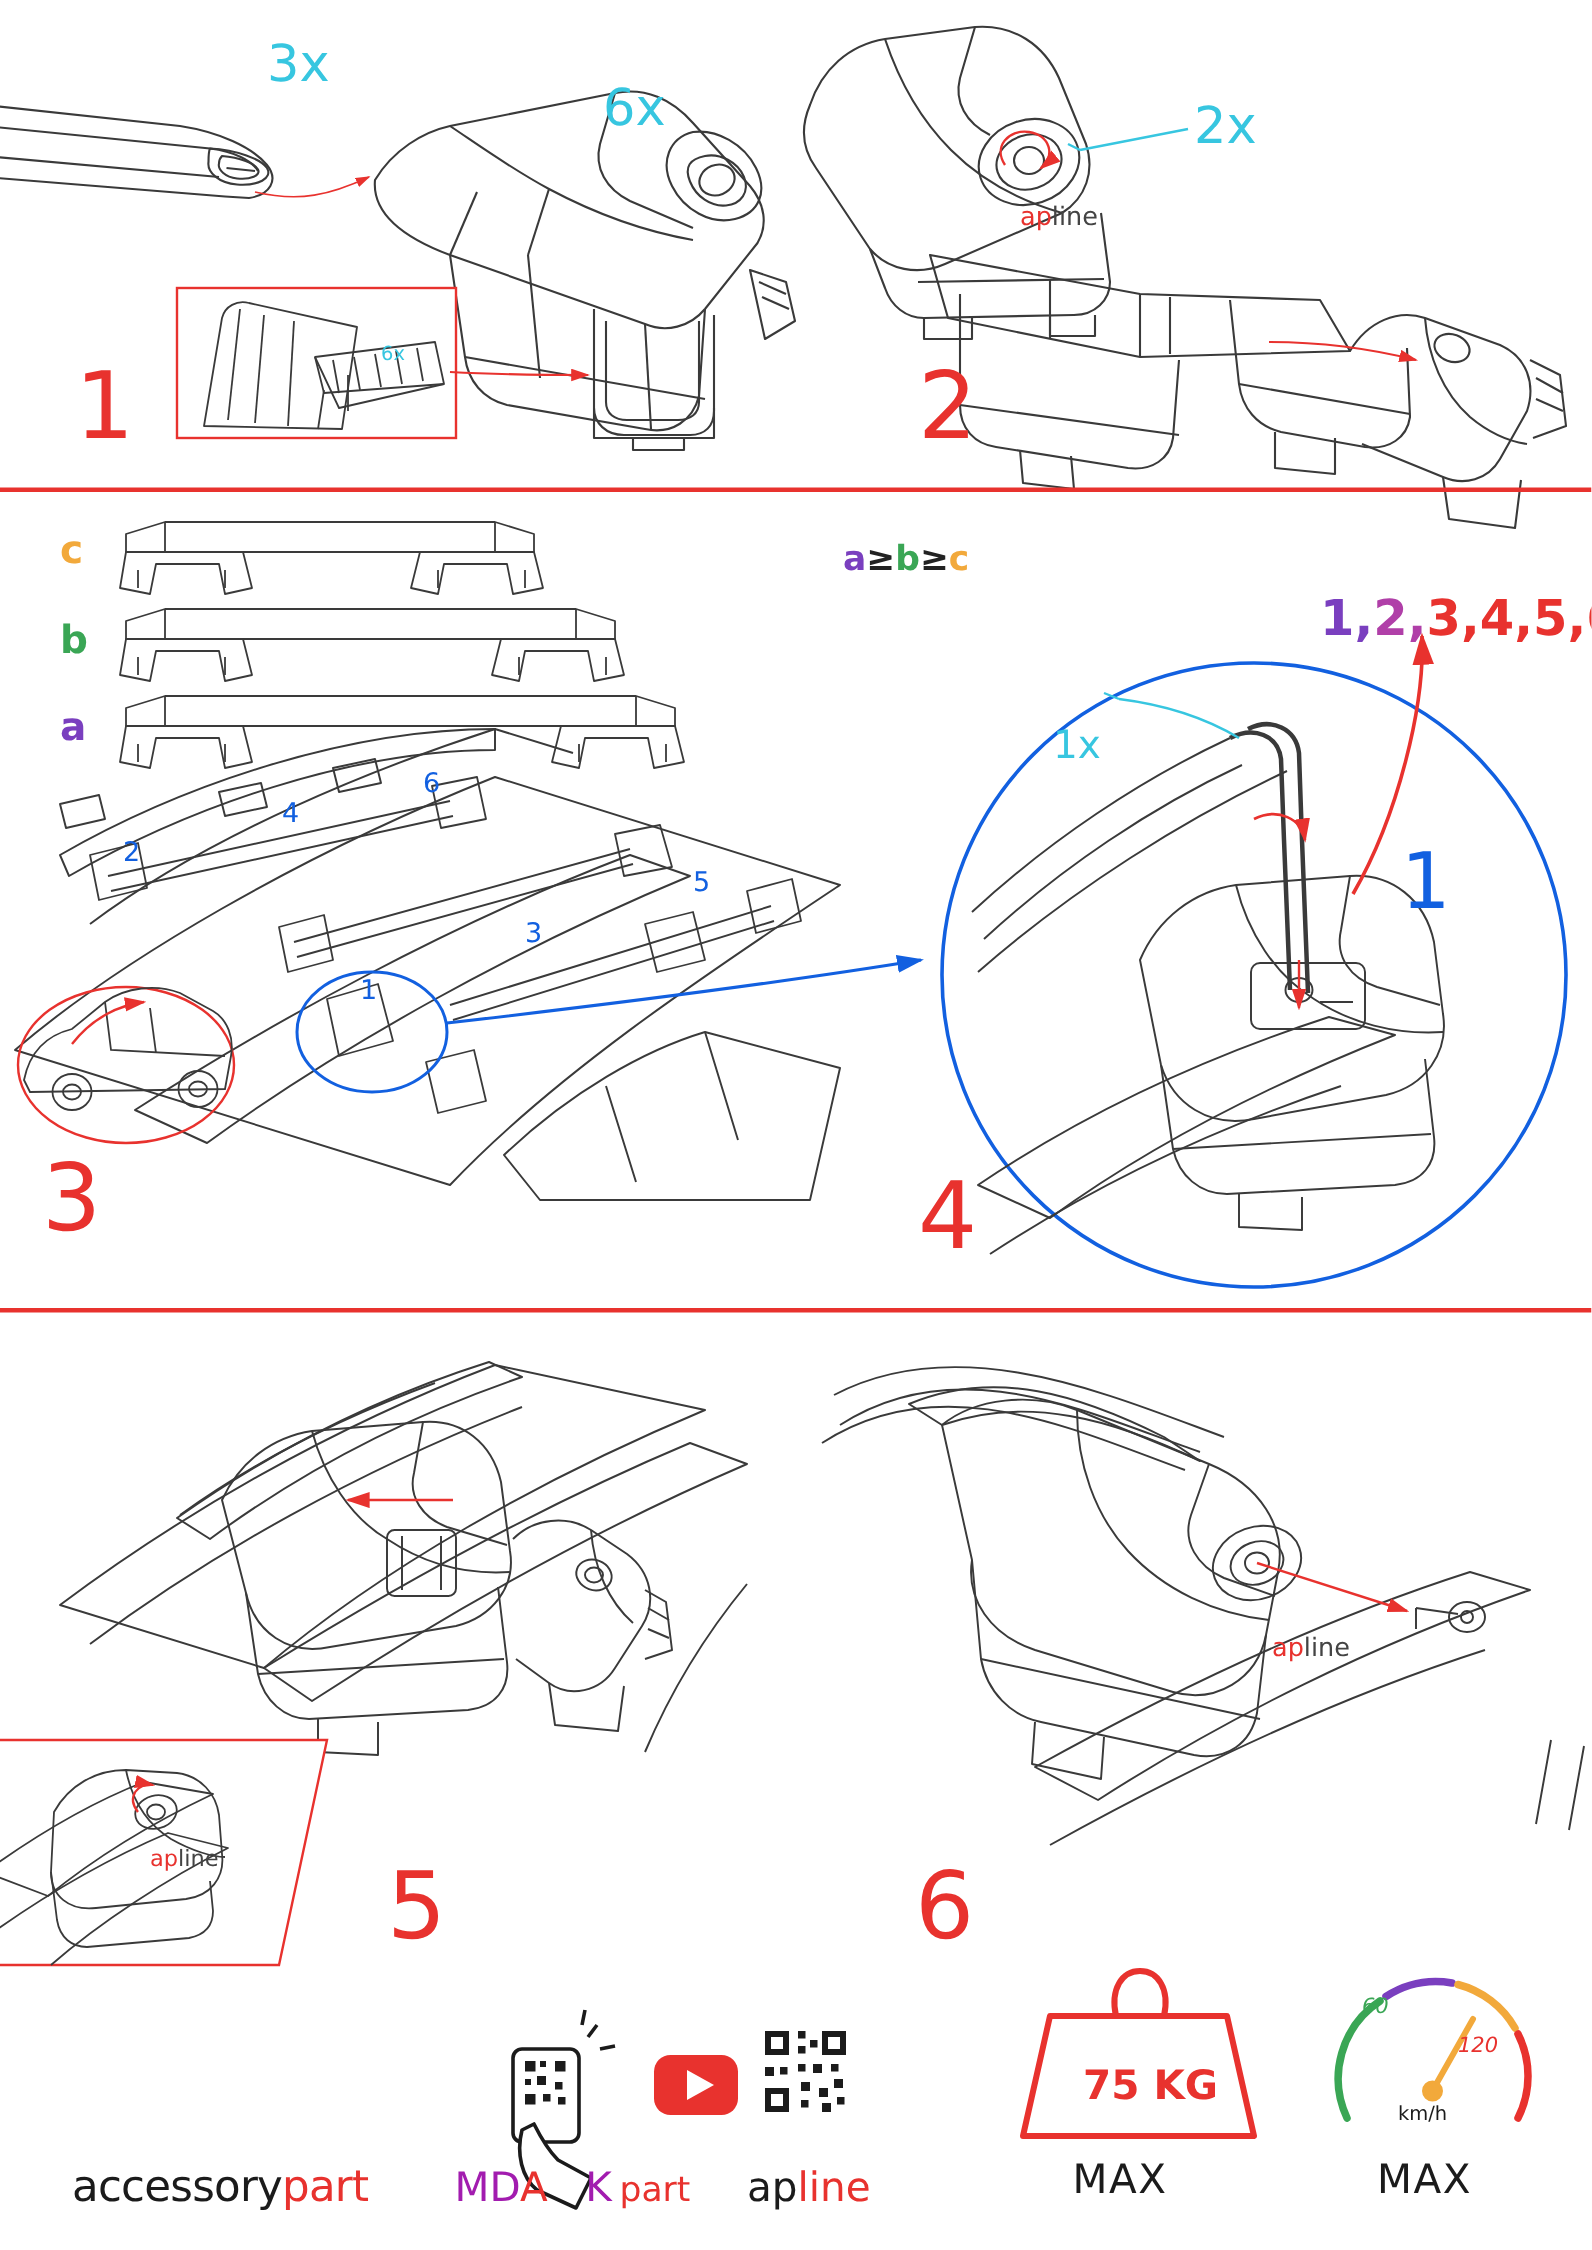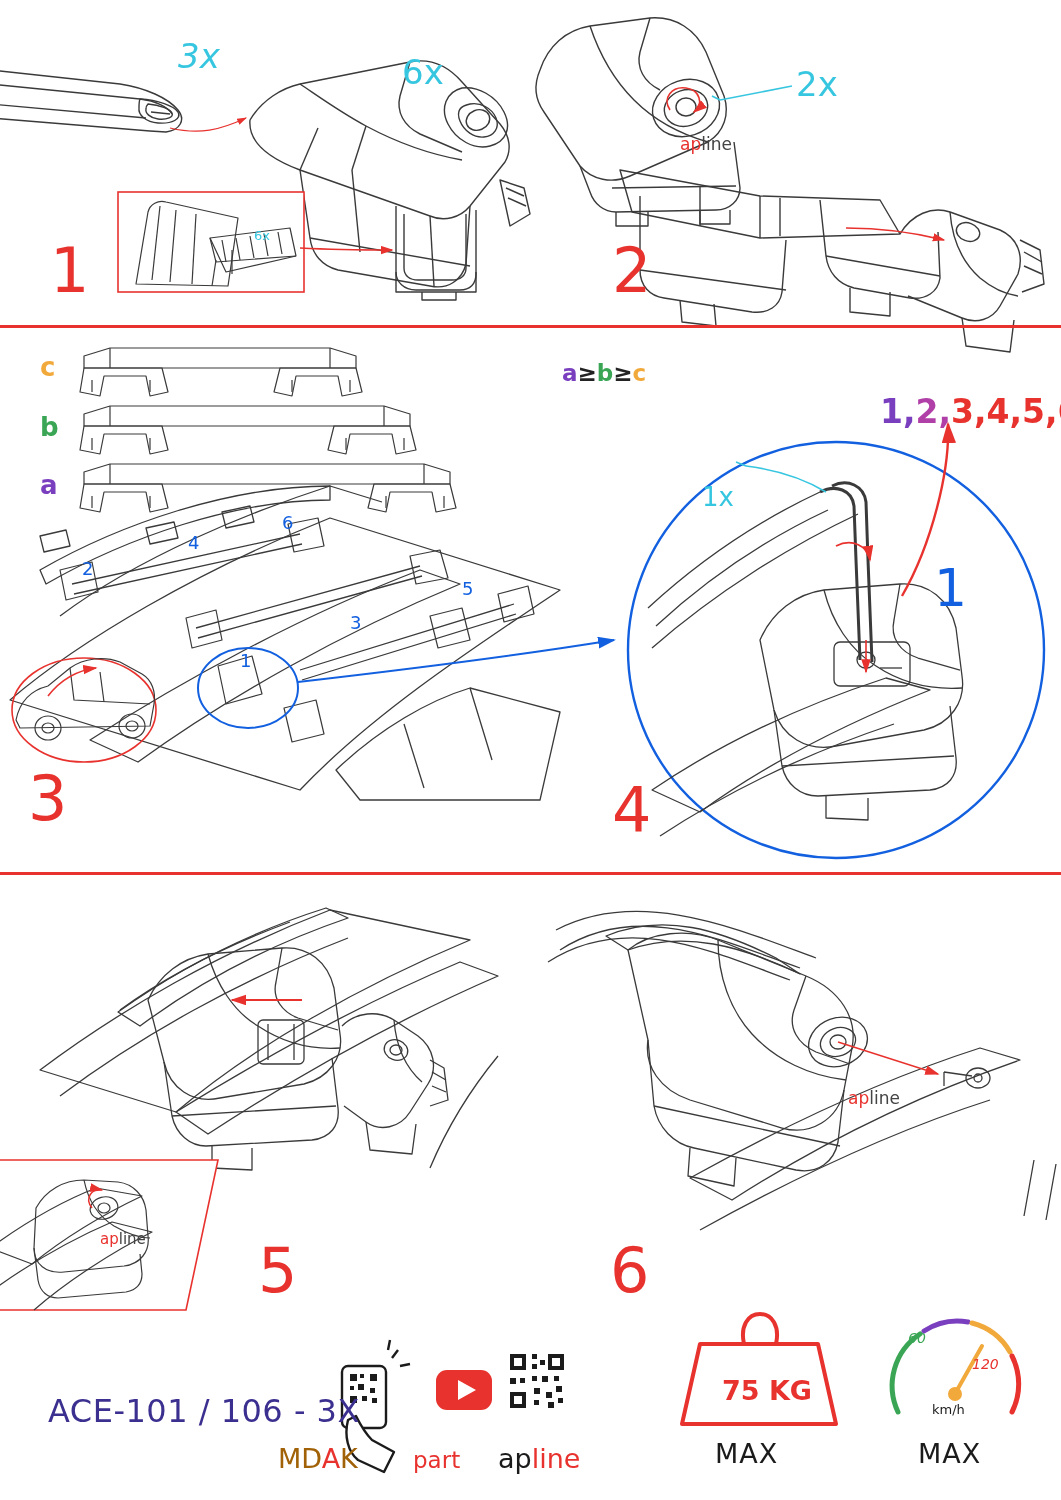--- a/index.html
+++ b/index.html
@@ -123,21 +123,21 @@
   .brand-accessorypart .dark { color: #1b1b1b; }
   .brand-accessorypart .red { color: #e8322e; }
 
   .brand-mdak {
     position: absolute;
     left: 278px;
     top: 1443px;
     font-size: 27px;
     letter-spacing: 0px;
   }
-  .brand-mdak .dark { color: #a16207; }
+  .brand-mdak .dark { color: #a21caf; margin-left: 25px; }
   .brand-mdak .red { color: #e8322e; }
 
   .brand-ipqi {
     position: absolute;
     left: 413px;
     top: 1447px;
     color: #e8322e;
     font-size: 23px;
   }
   .brand-apline {
@@ -532,21 +532,21 @@
   <div class="step-num" style="left:50px; top:240px;">1</div>
   <div class="step-num" style="left:612px; top:240px;">2</div>
   <div class="step-num" style="left:28px; top:768px;">3</div>
   <div class="step-num" style="left:612px; top:780px;">4</div>
   <div class="step-num" style="left:258px; top:1240px;">5</div>
   <div class="step-num" style="left:610px; top:1240px;">6</div>
 
   <div class="divider" id="div1"></div>
   <div class="divider" id="div2"></div>
 
-  <div class="qty" style="left:178px; top:36px;font-style:italic;">3x</div>
+  <div class="qty" style="left:178px; top:23px;">3x</div>
   <div class="qty" style="left:402px; top:52px;">6x</div>
   <div class="qty" style="left:796px; top:64px;">2x</div>
   <div class="qty small" style="left:702px; top:450px;">1x</div>
 
   <div class="ltr ltr-c" style="left:40px; top:352px;">c</div>
   <div class="ltr ltr-b" style="left:40px; top:412px;">b</div>
   <div class="ltr ltr-a" style="left:40px; top:470px;">a</div>
 
   <div class="abc-eq" style="left:562px; top:360px;">
     <span class="a">a</span><span class="op">≥</span><span class="b">b</span><span class="op">≥</span><span class="c">c</span>
@@ -558,22 +558,24 @@
 
   <div class="big-one" style="left:934px; top:558px;">1</div>
 
   <div class="bluenum" style="left:240px; top:650px;">1</div>
   <div class="bluenum" style="left:82px; top:558px;">2</div>
   <div class="bluenum" style="left:350px; top:612px;">3</div>
   <div class="bluenum" style="left:188px; top:532px;">4</div>
   <div class="bluenum" style="left:462px; top:578px;">5</div>
   <div class="bluenum" style="left:282px; top:512px;">6</div>
 
-  <div class="footer-code">ACE-101 / 106 - 3X</div>
-
+
+  <div class="brand-accessorypart">
+    <span class="dark">accessory</span><span class="red">part</span>
+  </div>
 
   <div class="brand-mdak">
     <span class="dark">MD</span><span class="red">A</span><span class="dark">K</span>
   </div>
 
   <div class="brand-ipqi">part</div>
 
   <div class="brand-apline">
     <span class="dark">ap</span><span class="red">line</span>
   </div>

